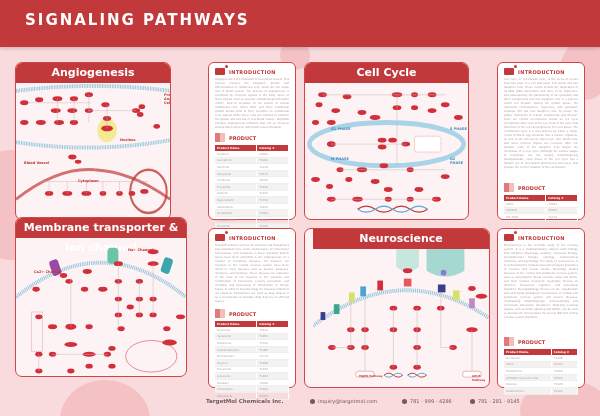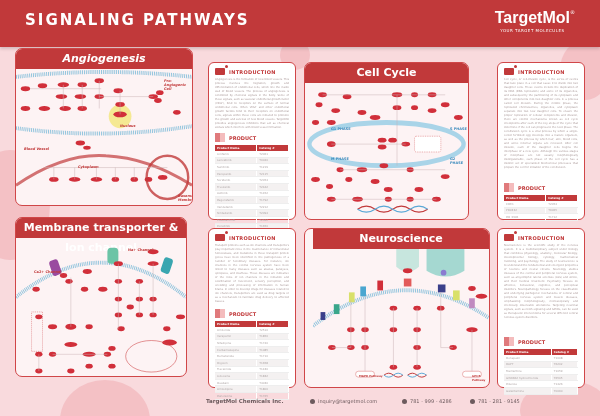--- a/index.html
+++ b/index.html
@@ -70,28 +70,23 @@
 <body>
 
 <div class="blob" style="left:-30px;top:150px;width:80px;height:110px;"></div>
 <div class="blob" style="left:60px;top:380px;width:90px;height:80px;"></div>
 <div class="blob" style="left:280px;top:40px;width:30px;height:30px;"></div>
 <div class="blob" style="left:520px;top:380px;width:90px;height:60px;"></div>
 <div class="blob" style="left:560px;top:40px;width:50px;height:60px;"></div>
 
 <div class="header">
   <div class="title">SIGNALING PATHWAYS</div>
-  <div class="logo">
-    <div class="brand">TargetMol</div>
-    <span class="reg">®</span>
-    <div class="tag">YOUR TARGET MOLECULES</div>
-  </div>
-</div>
-
-<div class="panel" style="left:15px;top:48px;width:178px;height:158px;font-style:italic;">
+</div>
+
+<div class="panel" style="left:15px;top:62px;width:156px;height:158px;">
   <div class="ptitle">Angiogenesis</div>
   <div class="diagram">
     <svg viewBox="0 0 186 138" preserveAspectRatio="none">
       <path class="membrane" d="M0 8 Q93 -2 186 8"></path>
       <path class="membrane" d="M0 60 Q93 72 186 58"></path>
       <circle cx="110" cy="48" r="12" fill="#f2e67a" opacity="0.8"></circle>
       <g class="node">
         <ellipse cx="10" cy="20" rx="5" ry="2.5"></ellipse>
           <ellipse cx="28" cy="17" rx="5" ry="2.5"></ellipse>
         <ellipse cx="50" cy="16" rx="6" ry="2.5"></ellipse>

